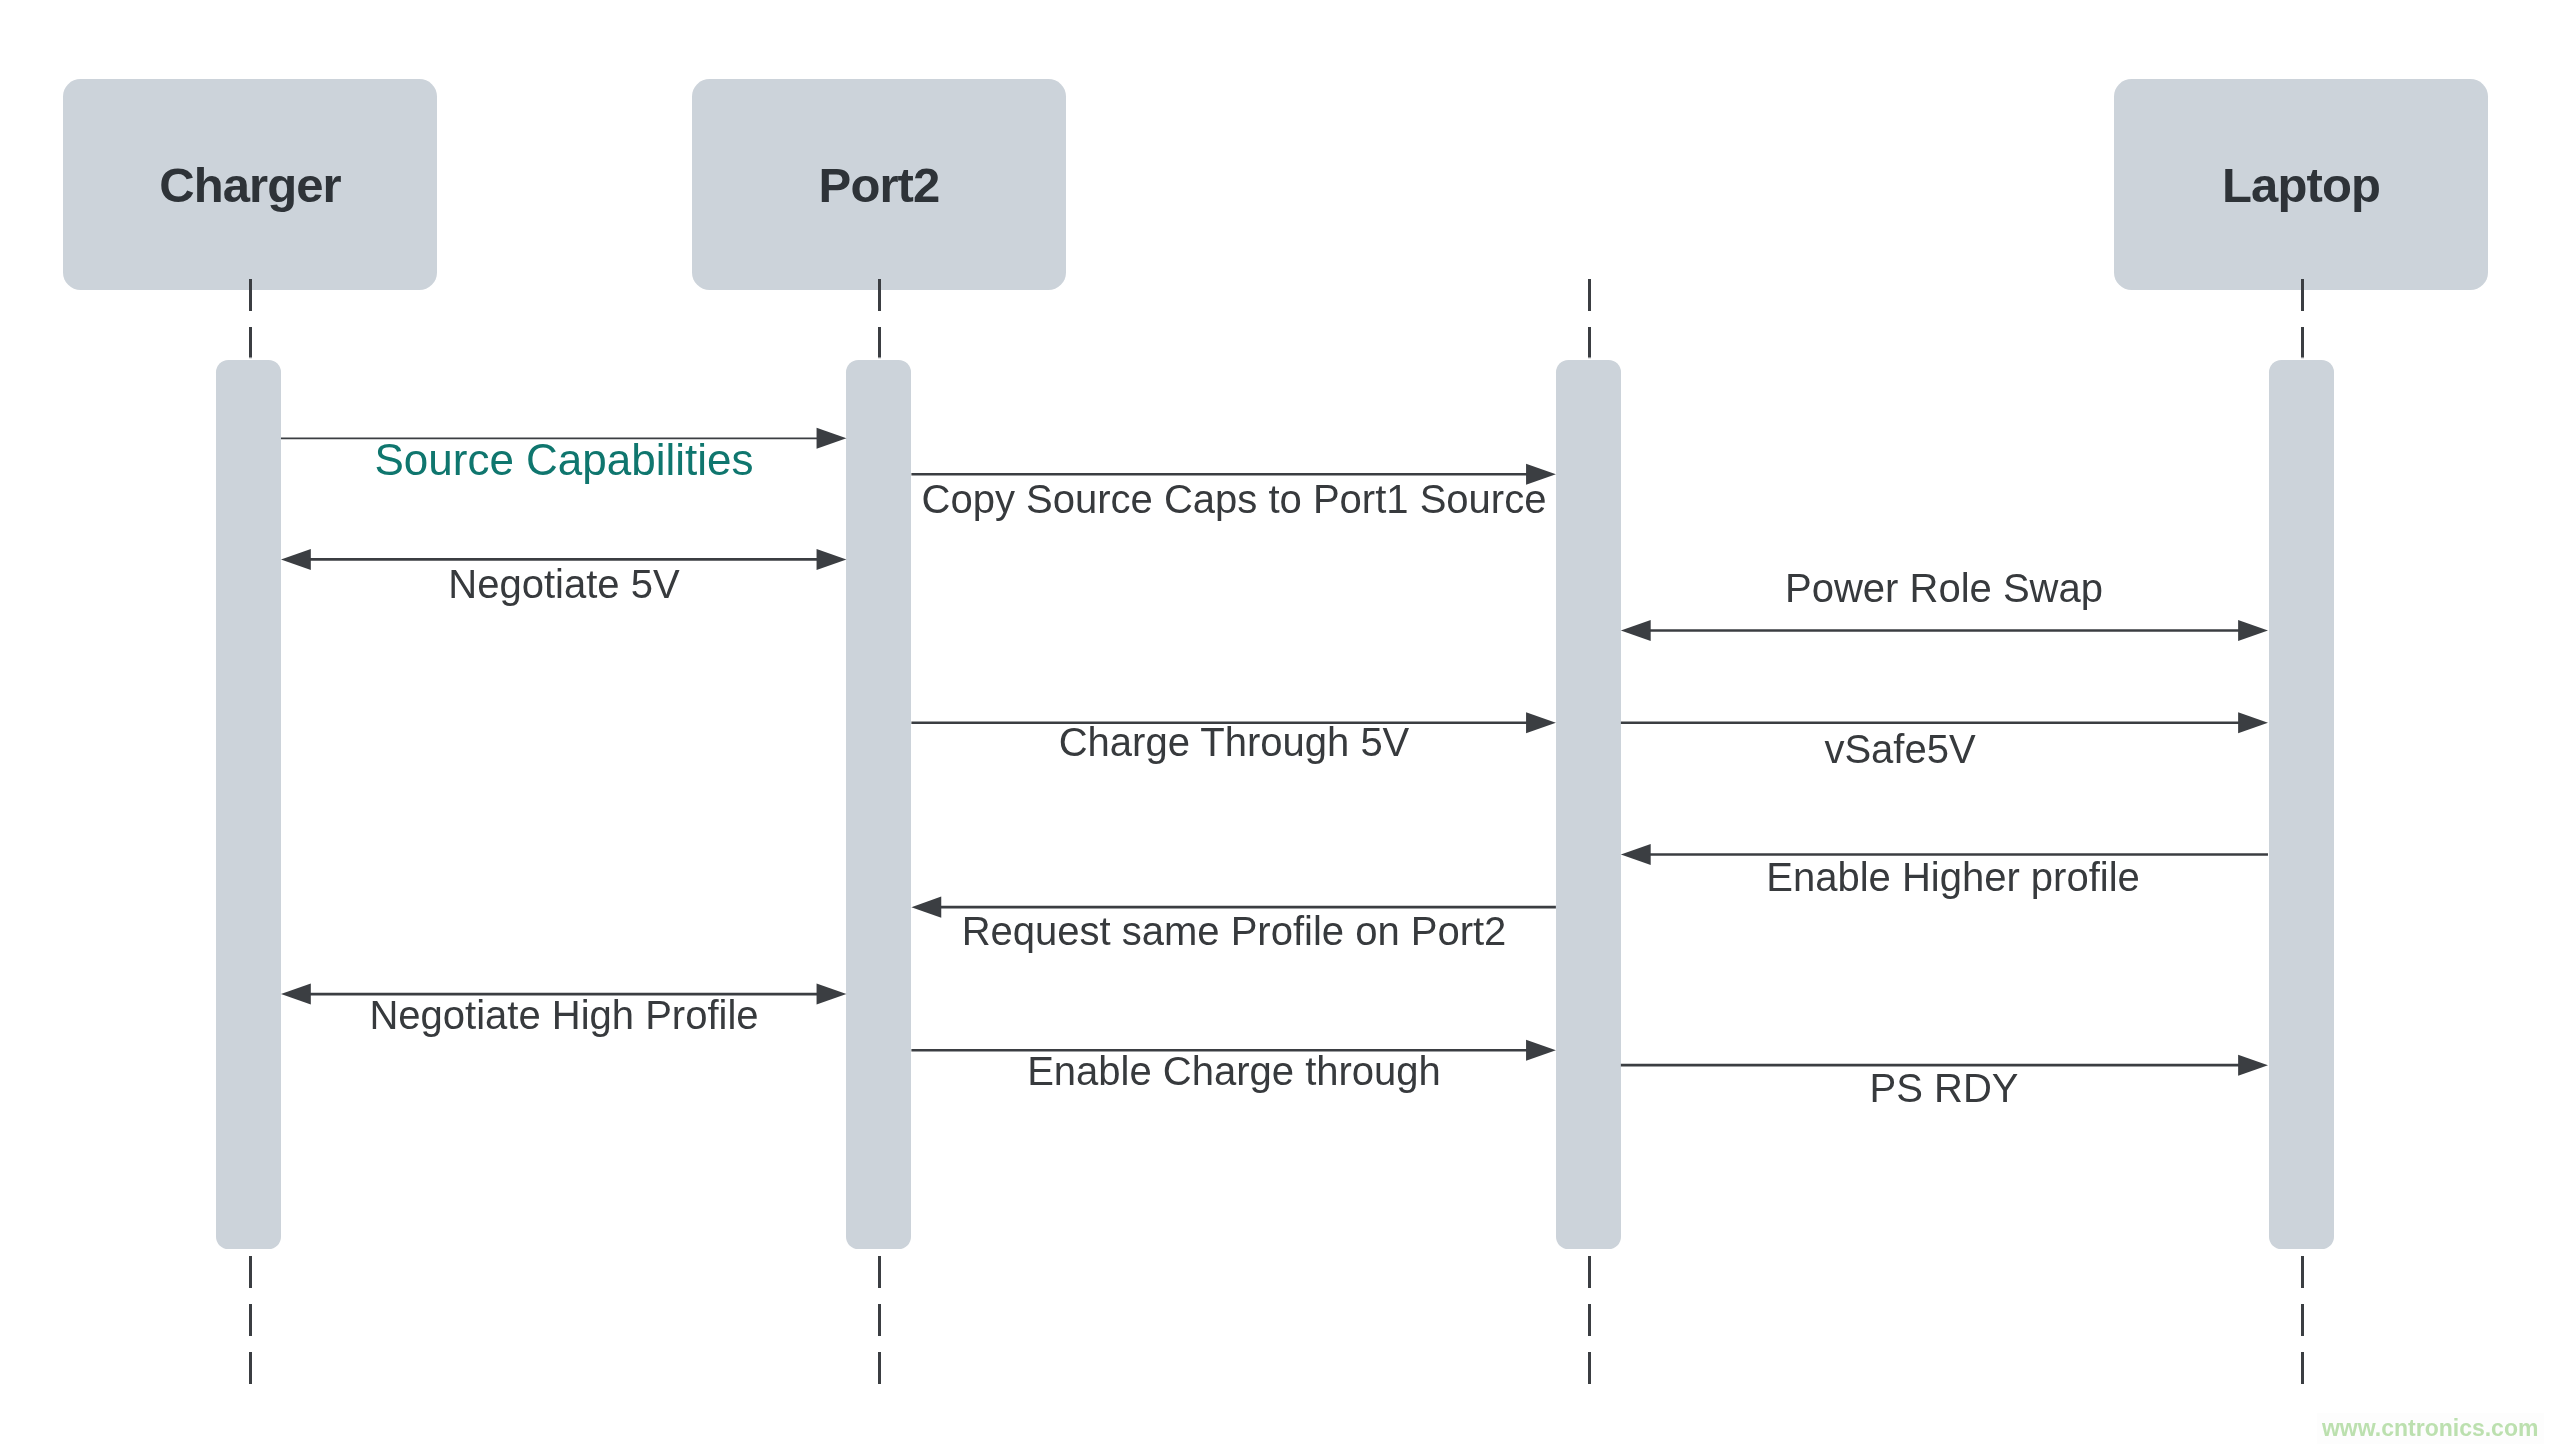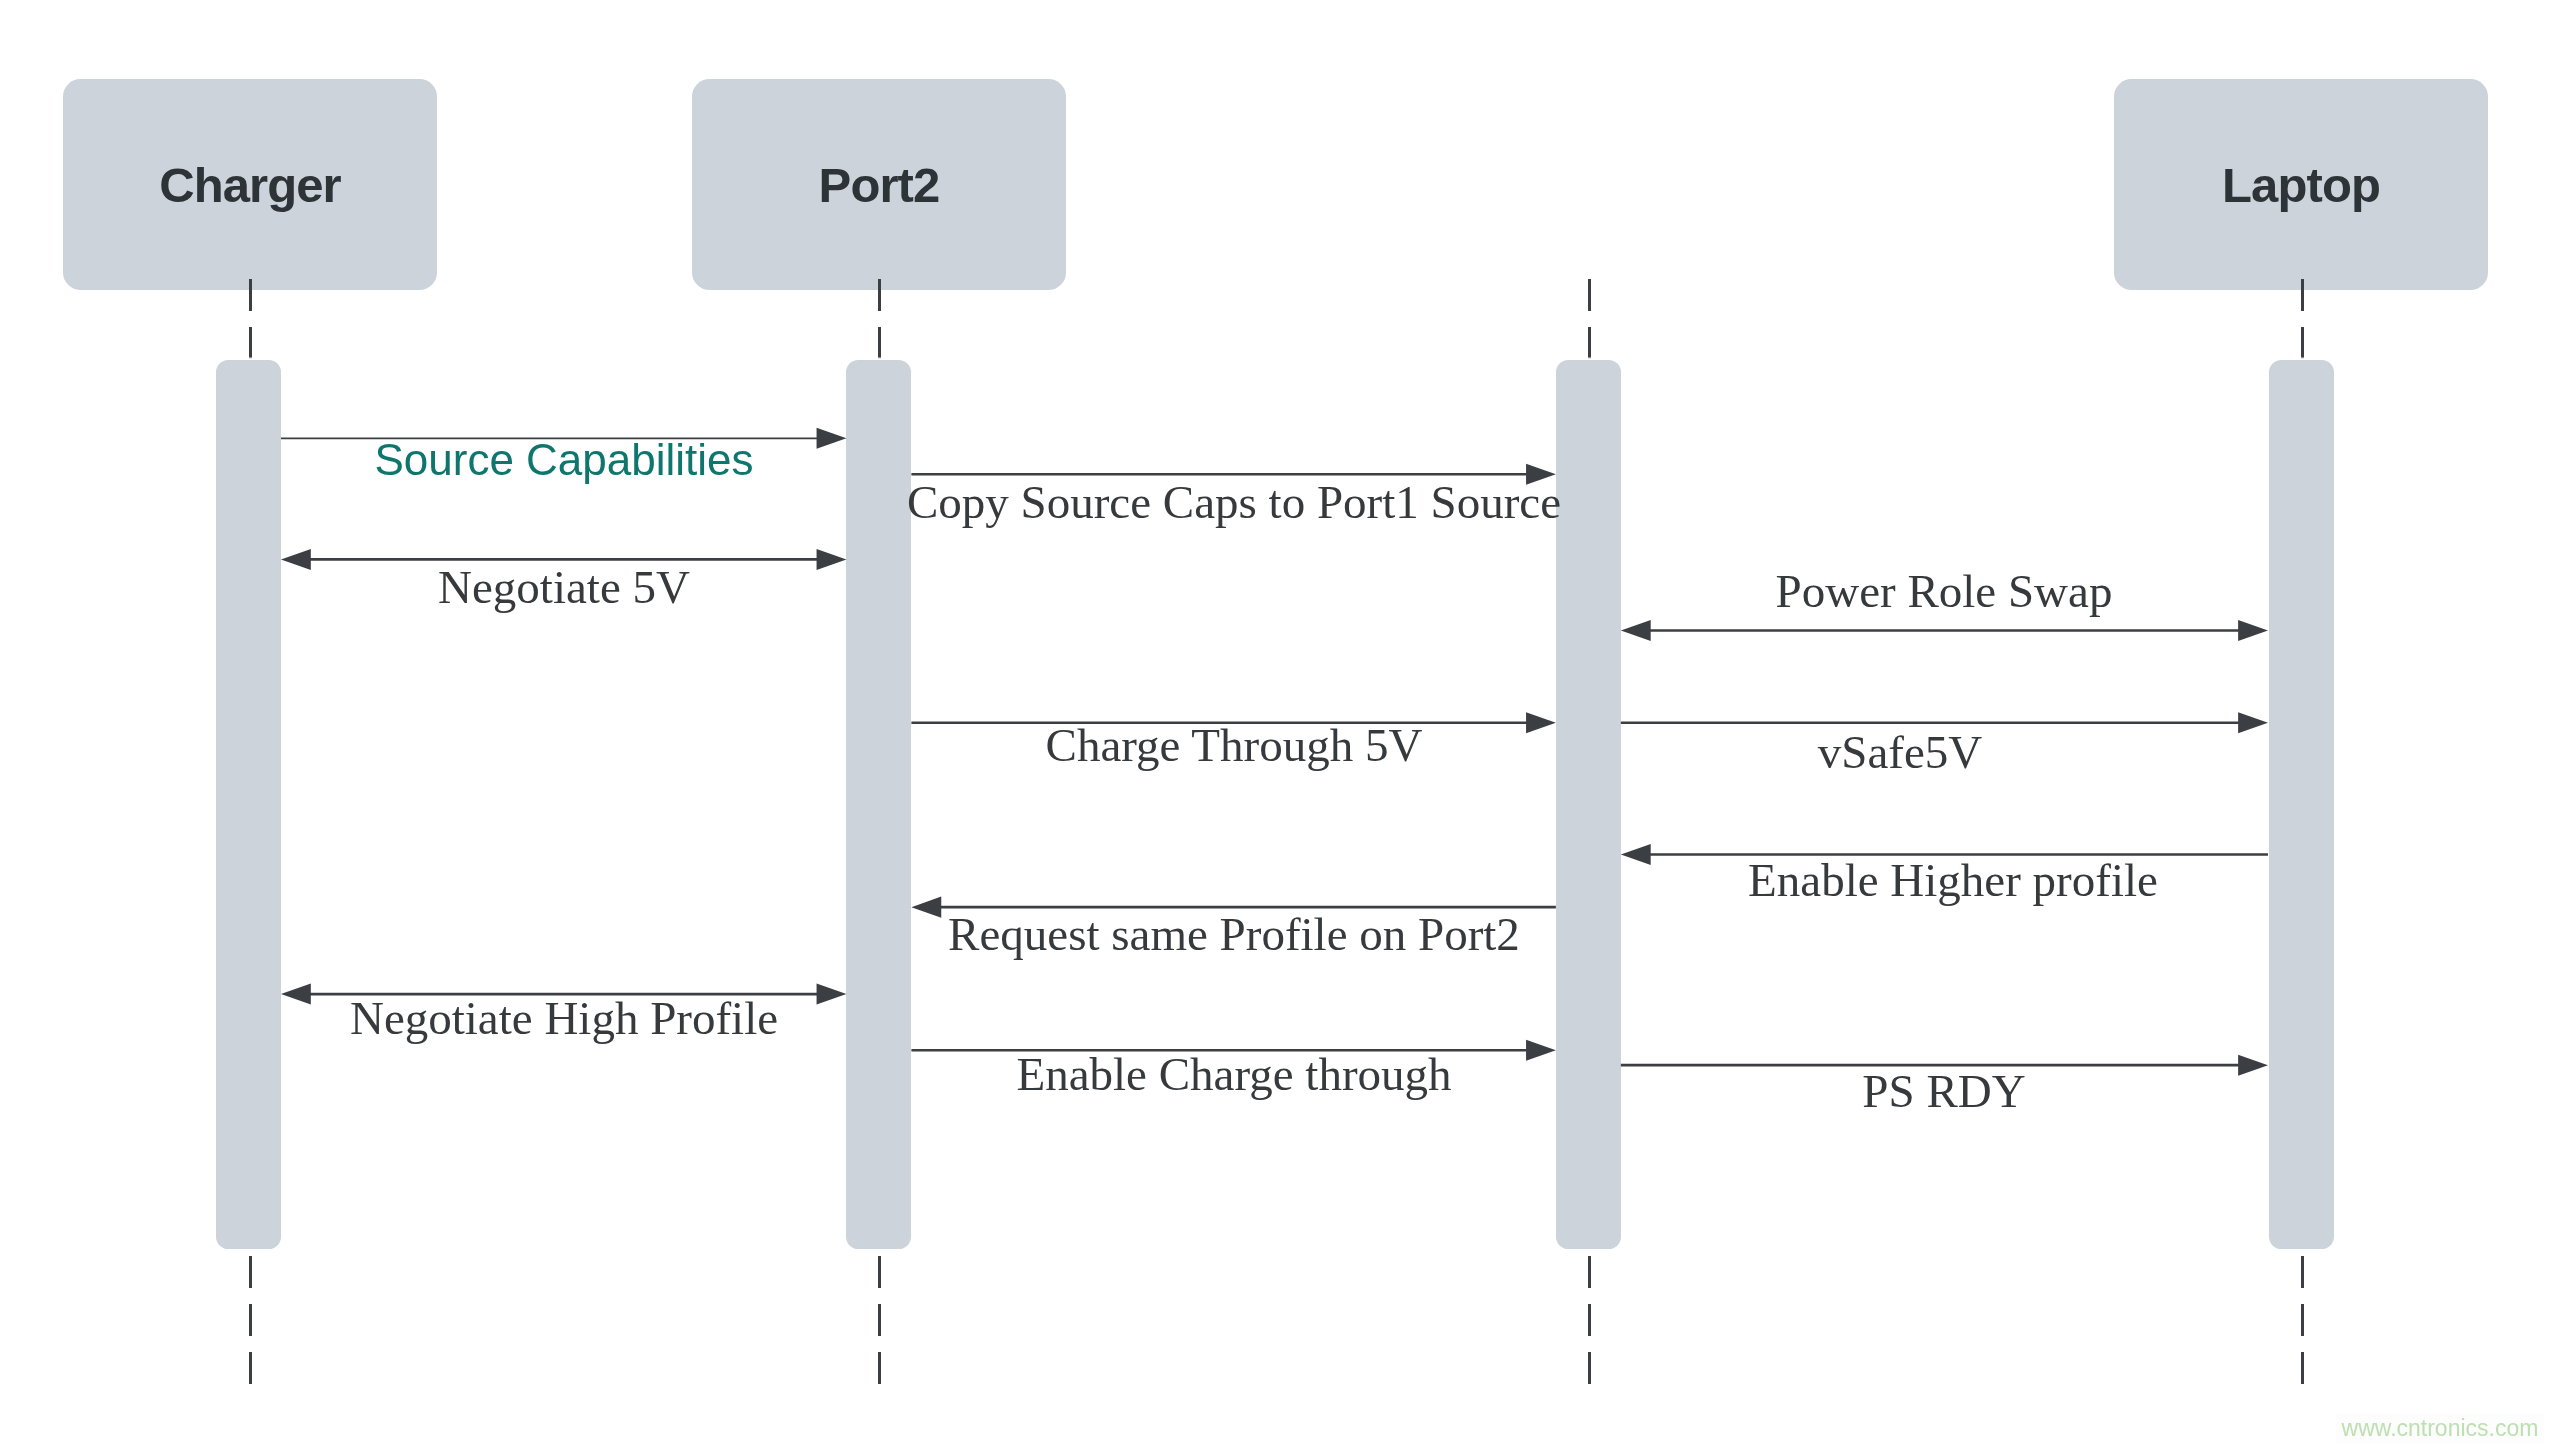--- a/index.html
+++ b/index.html
@@ -36,38 +36,39 @@
     top:360px;height:889px;width:65px;
     background:#ccd3da;
     border-radius:12.3px;
     box-shadow:0 0 0 2.6px rgba(255,255,255,0.85);
   }
   .arrows-svg{position:absolute;left:0;top:0;}
   .msg-label{
     position:absolute;
     transform:translateX(-50%);
     white-space:nowrap;
-    font-family:Liberation Serif, serif;
-    font-size:47px;
+    font-family:Liberation Sans, sans-serif;
+    font-size:40px;
     line-height:1;
     color:#373a3d;
   }
   .msg-label.sans{
     font-family:"Liberation Sans", sans-serif;
     font-size:44px;
     color:#0f766e;
   }
   .watermark{
     position:absolute;
     right:19.3px;bottom:5.3px;
     font-family:"Liberation Sans", sans-serif;
     font-size:23px;
     color:#bce0af;
     background:#fdfdfd;
     padding:1.8px 5.3px;
+    font-weight:bold;
   }
 </style>
 </head>
 <body>
 
 <div class="canvas">
 
   <div class="actor-box" style="left:63px">
     <span class="actor-label">Charger</span>
   </div>

